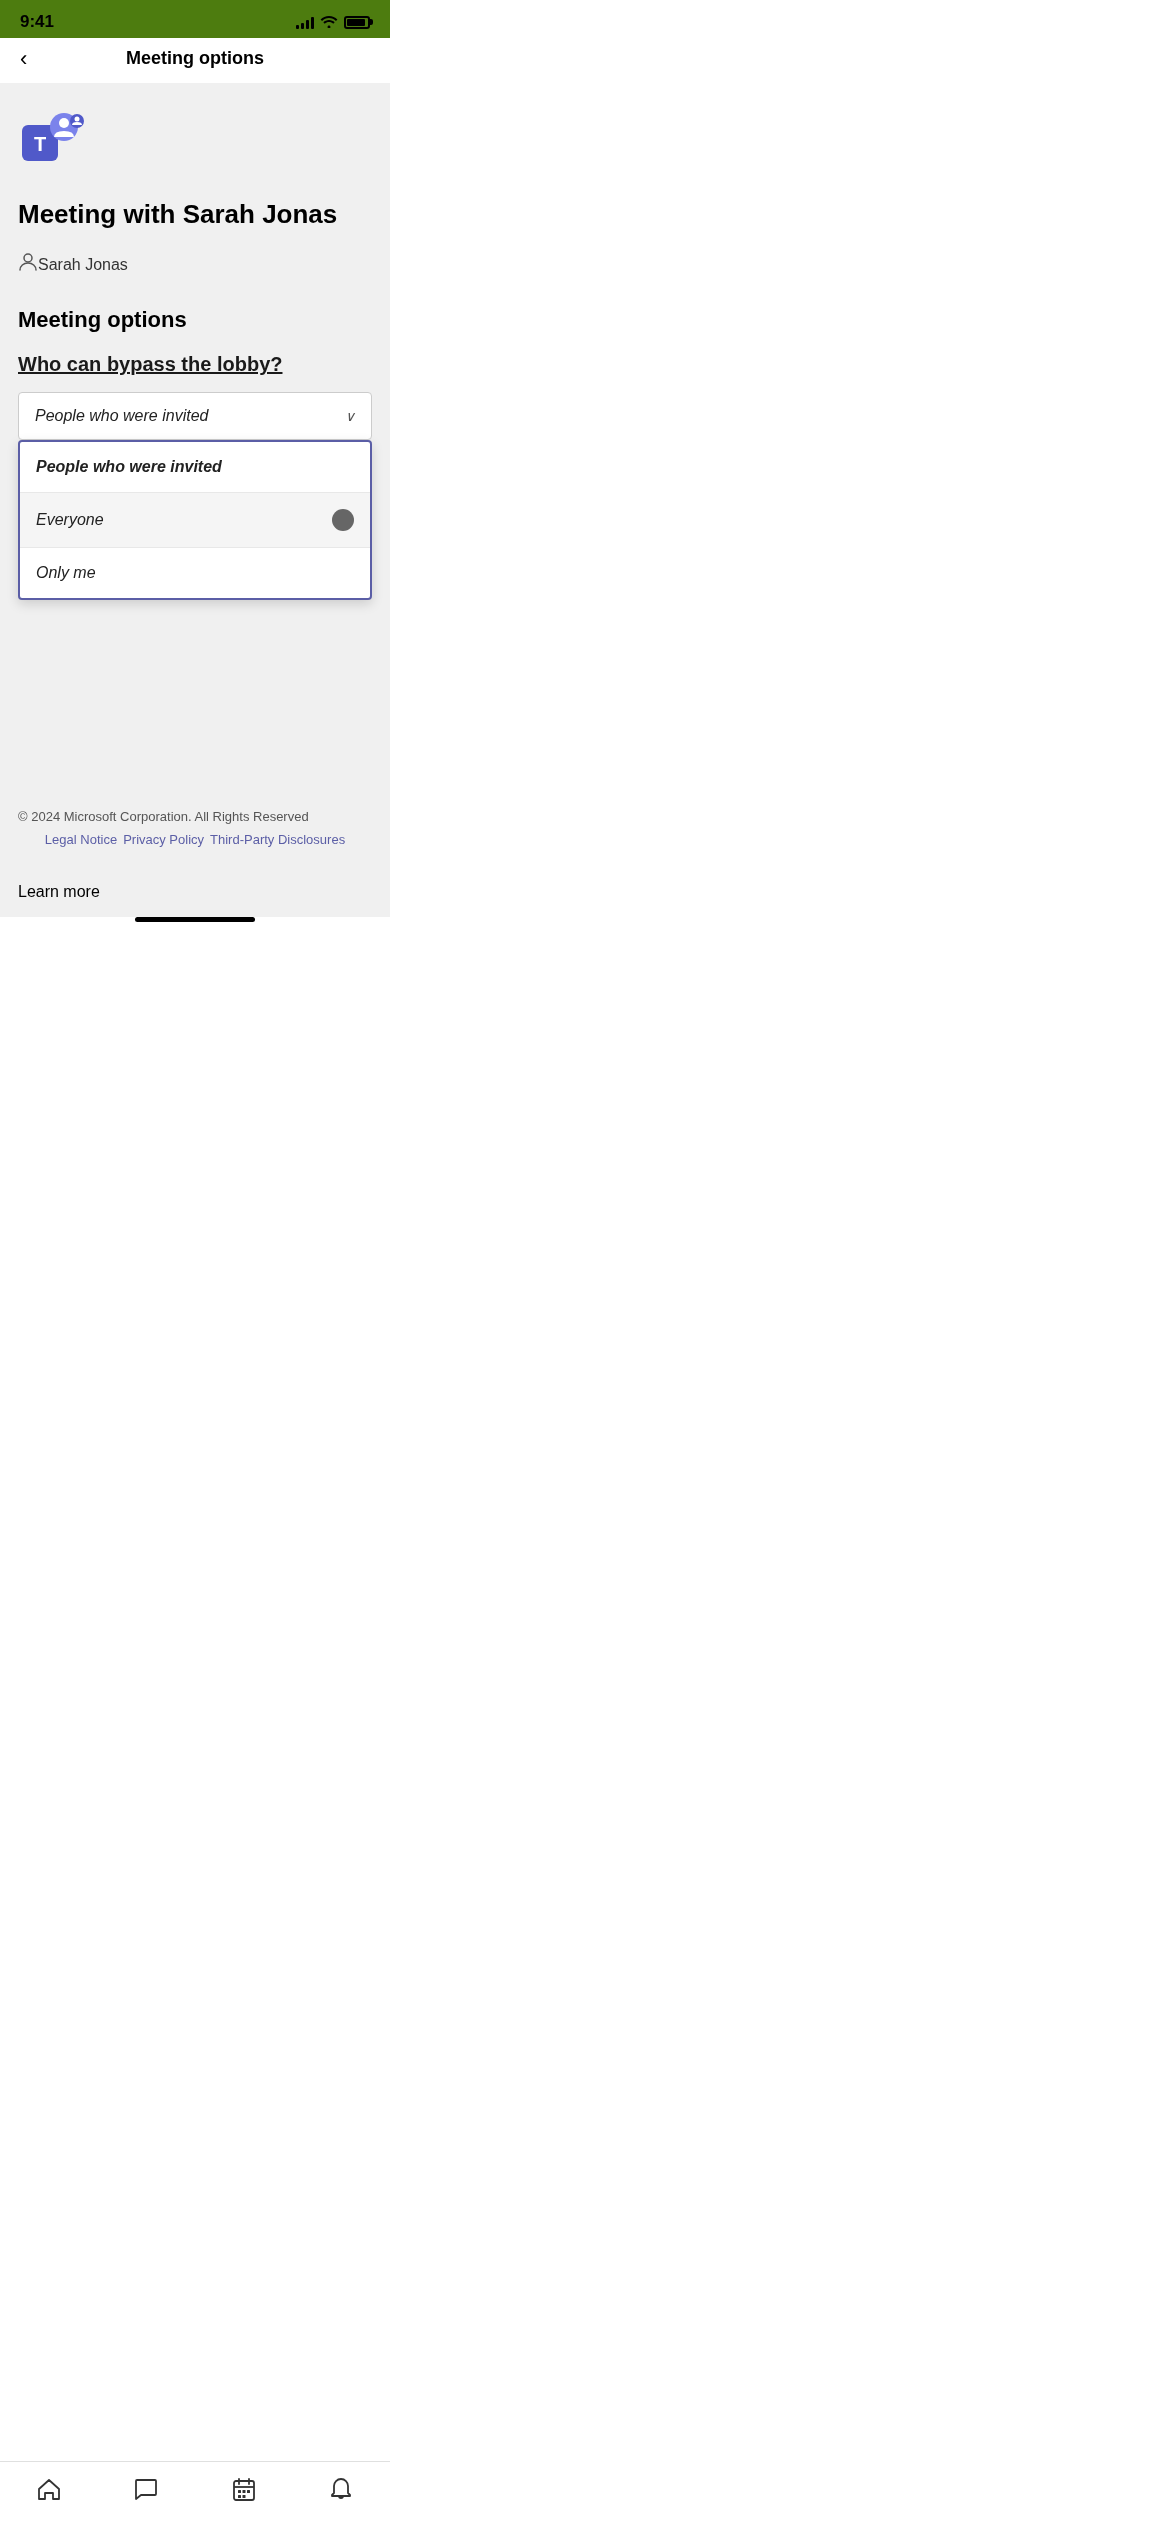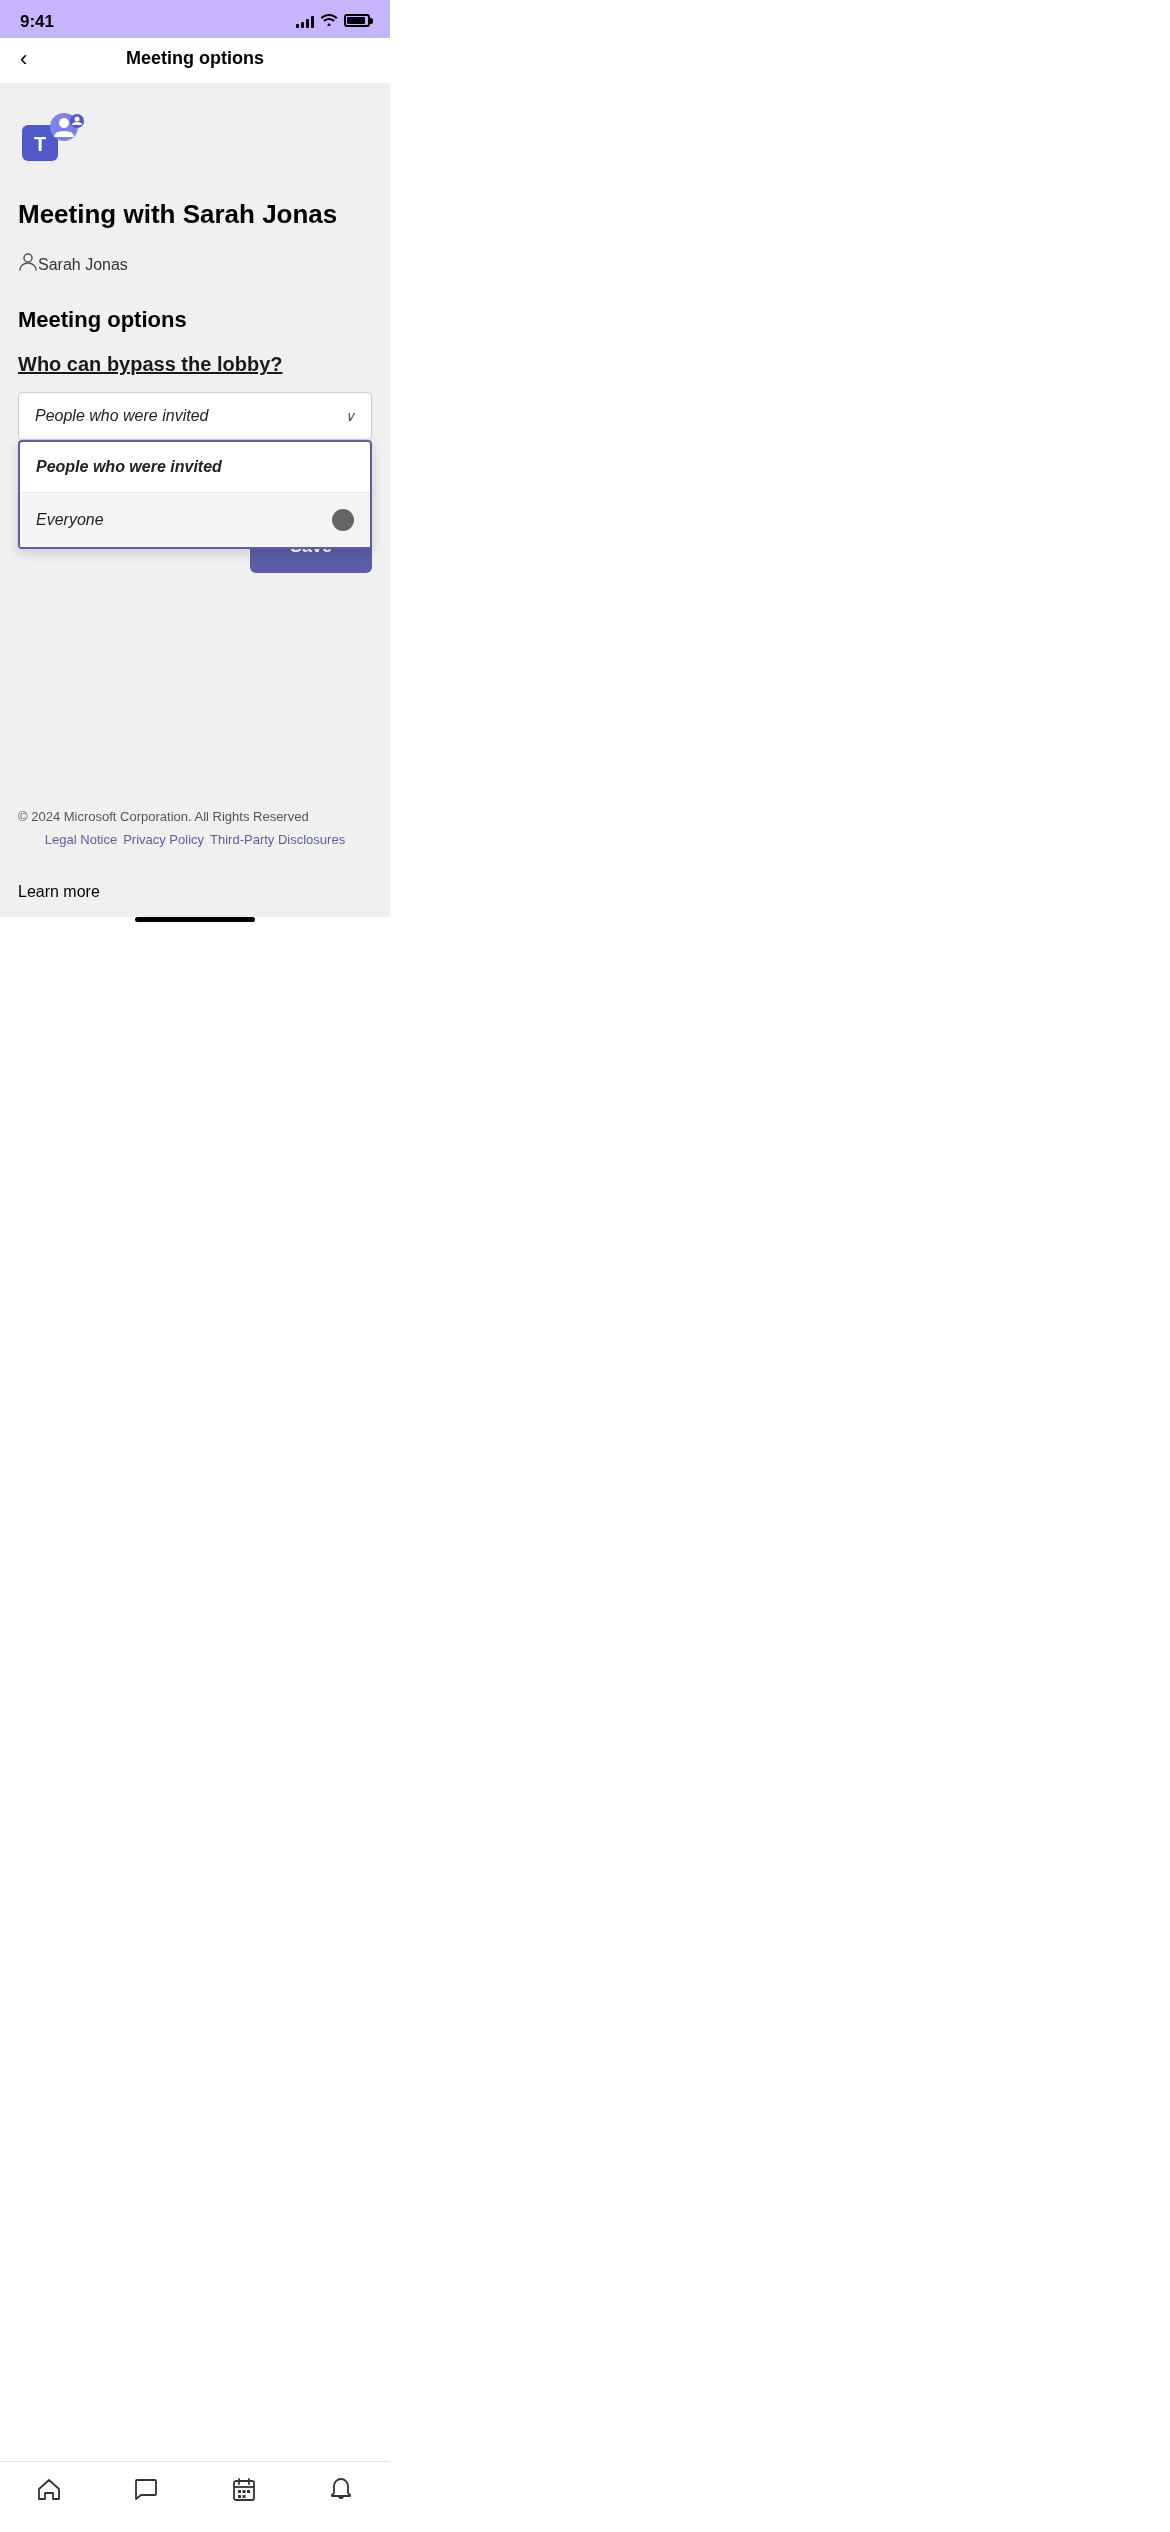--- a/index.html
+++ b/index.html
@@ -10,23 +10,23 @@
       min-height: 844px;
       font-family: -apple-system, 'Segoe UI', sans-serif;
       background: #fff;
       overflow-x: hidden;
     }
 
     
     .status-bar {
       display: flex;
       justify-content: space-between;
-      align-items: flex-start;
+      align-items: center;
       padding: 12px 20px 6px;
-      background: #c4b5fd;
+      background: #4d7c0f;
     }
     .status-time {
       font-size: 17px;
       font-weight: 600;
       color: #000;
     }
     .status-icons {
       display: flex;
       align-items: center;
       gap: 6px;
@@ -377,20 +377,23 @@
       <span class="dropdown-chevron">∨</span>
     </div>
     <div class="dropdown-menu">
       <div class="dropdown-item selected-item">
         <span class="dropdown-item-text">People who were invited</span>
       </div>
       <div class="dropdown-item active-item">
         <span class="dropdown-item-text">Everyone</span>
         <span class="radio-dot"></span>
       </div>
+      <div class="dropdown-item">
+        <span class="dropdown-item-text">Only me</span>
+      </div>
     </div>
   </div>
 
   <div class="save-row">
     <button class="save-btn">Save</button>
   </div>
 
 </div>
 
 <div class="footer-legal">

